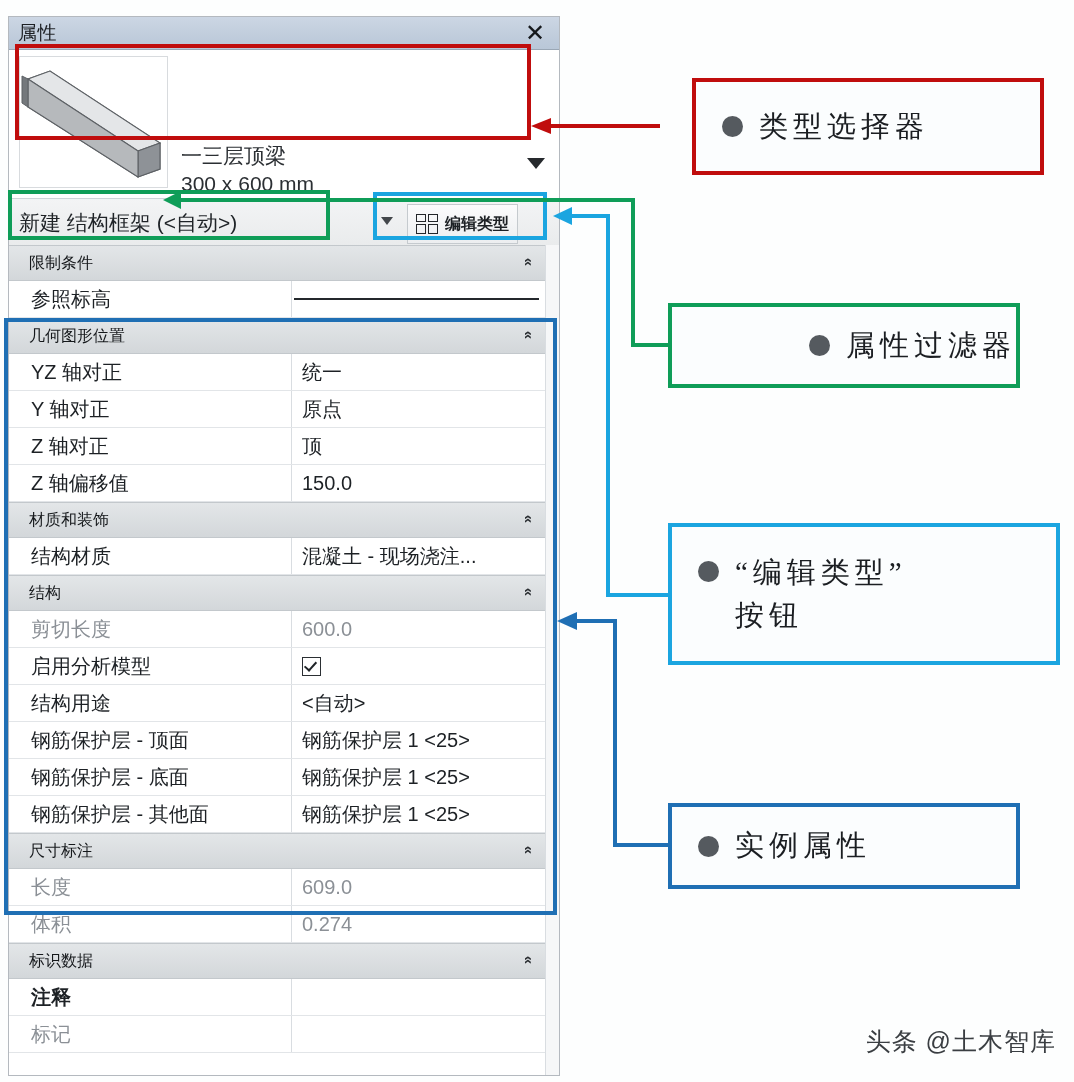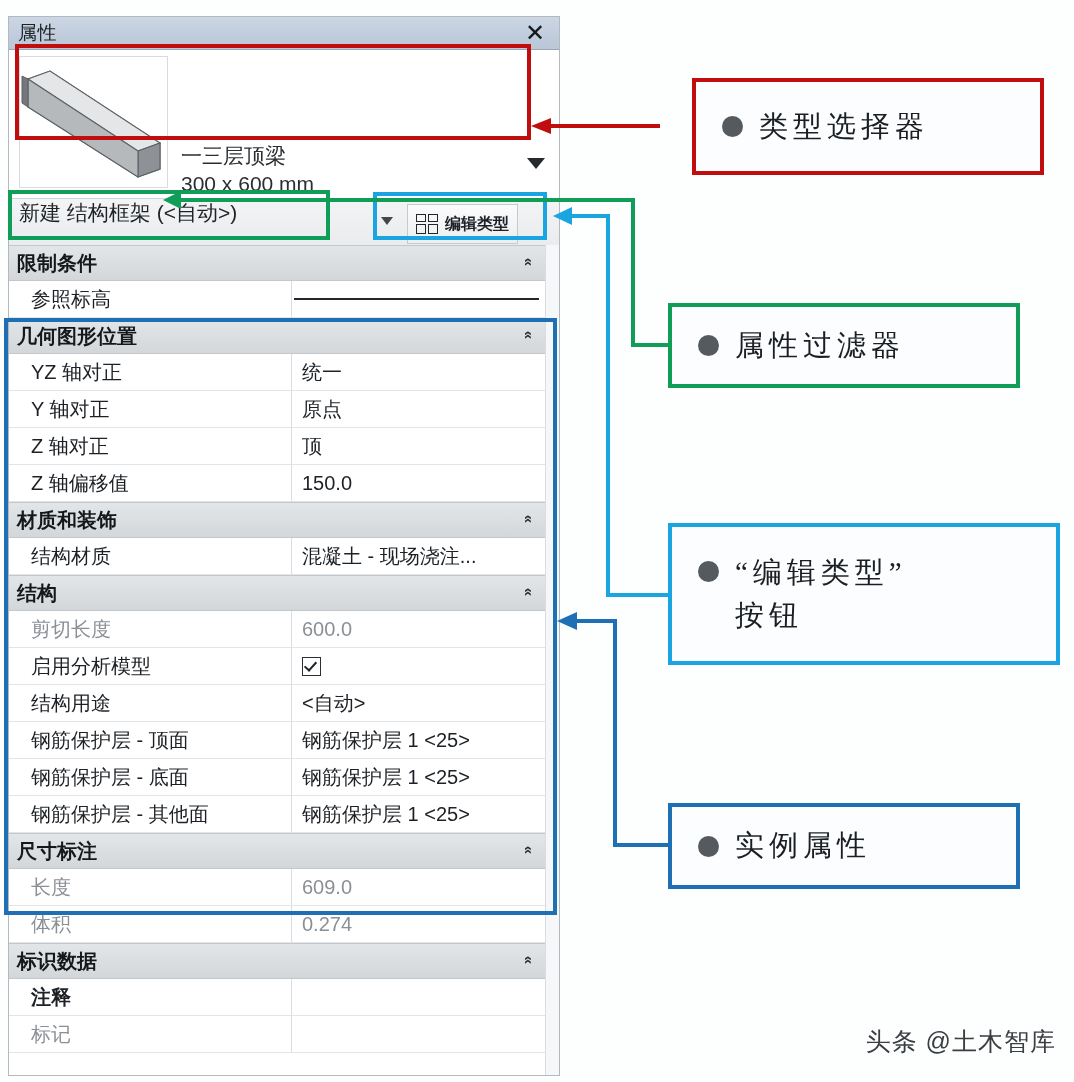--- a/index.html
+++ b/index.html
@@ -52,21 +52,21 @@
     position:absolute;right:14px;top:108px;
     width:0;height:0;border-left:9px solid transparent;border-right:9px solid transparent;
     border-top:11px solid #26292d;cursor:pointer;
   }
 
   
   .filterrow{
     height:48px;position:relative;
     background:linear-gradient(to bottom,#f3f4f5,#e9ebec);
     border-bottom:1px solid #cdd1d6;
-    display:flex;
+    display:flex;align-items:center;
   }
   .filtertext{
     font-size:21px;color:#1f2327;padding-left:10px;white-space:nowrap;
   }
   .filtercaret{
     position:absolute;left:372px;top:18px;
     width:0;height:0;border-left:6px solid transparent;border-right:6px solid transparent;
     border-top:8px solid #43474b;cursor:pointer;
   }
   .edittypebtn{
@@ -90,21 +90,21 @@
     background:#f6f7f8;border-left:1px solid #d9dde1;
   }
 
   
   .grid{position:absolute;left:0;right:14px;top:228px;bottom:0;background:#fff;}
   .grouprow{
     height:34px;display:flex;align-items:center;position:relative;
     background:linear-gradient(to bottom,#e3e6e8,#d3d7da);
     border-top:1px solid #c3c8cc;border-bottom:1px solid #c3c8cc;
   }
-  .grouprow .gname{font-size:20px;font-weight:700;color:#15181b;padding-left:8px;}
+  .grouprow .gname{font-size:16px;font-weight:400;color:#15181b;padding-left:20px;}
   .chev{
     position:absolute;right:12px;top:7px;font-size:15px;color:#2a2e32;
     line-height:18px;cursor:pointer;font-weight:700;
   }
   .prow{
     height:36px;display:flex;align-items:stretch;
     border-bottom:1px solid #e2e5e8;
   }
   .prow .pk{
     width:283px;box-sizing:border-box;
@@ -319,21 +319,21 @@
 
   <path d="M668,845 L615,845 L615,621 L573,621" stroke="#1f6fb4" stroke-width="4" fill="none"></path>
   <path d="M557,621 L577,612 L577,630 Z" fill="#1f6fb4"></path>
 </svg>
 
 <div class="callout c-red" style="left:668px;top:78px;width:352px;height:97px;">
   <span class="bullet"></span>
   <span class="ctext">类型选择器</span>
 </div>
 
-<div class="callout c-green" style="left:668px;top:303px;width:352px;height:85px;">
+<div class="callout c-green" style="left:668px;top:303px;width:352px;height:85px;justify-content:flex-end;">
   <span class="bullet"></span>
   <span class="ctext">属性过滤器</span>
 </div>
 
 <div class="callout c-cyan" style="left:668px;top:523px;width:392px;height:142px;">
   <span class="bullet" style="align-self:flex-start;margin-top:34px;"></span>
   <span class="ctext" style="white-space:pre-line;">“编辑类型”
 按钮</span>
 </div>
 

